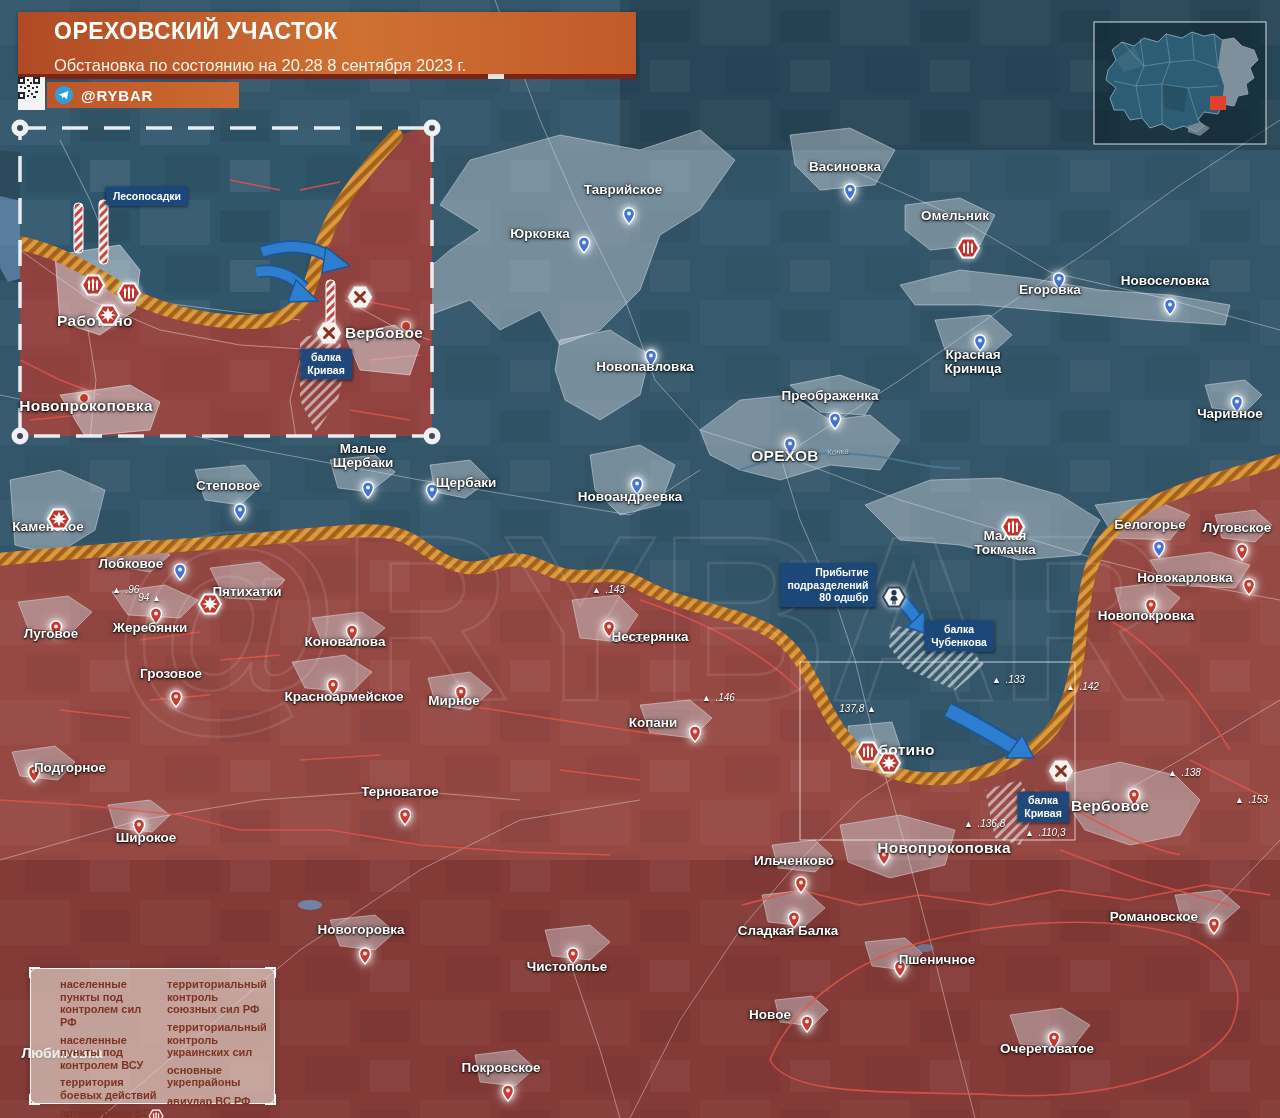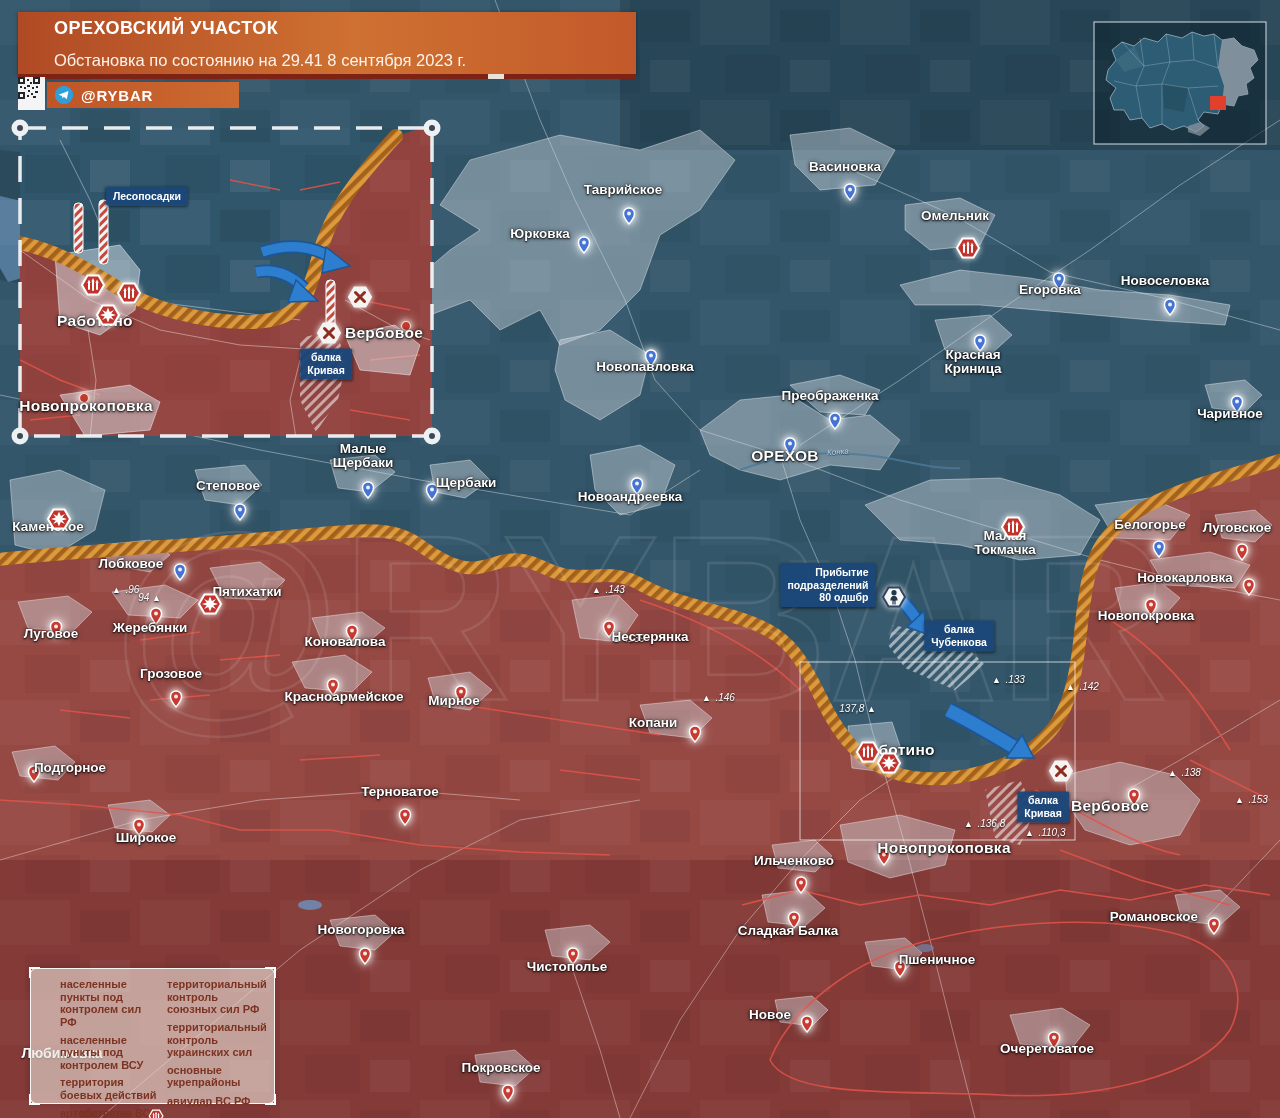--- a/index.html
+++ b/index.html
@@ -23,21 +23,21 @@
     white-space:pre-line;text-align:center;z-index:14;box-shadow:0 1px 3px rgba(0,0,0,.5);}
   .callout.right{text-align:right;}
   .river-label{position:absolute;transform:translate(-50%,-50%) rotate(-4deg);color:#b9d2e6;
     font-size:8px;font-style:italic;z-index:10;text-shadow:0 1px 1px rgba(0,0,0,.6);}
   #bg-town{position:absolute;left:62px;top:1053px;transform:translate(-50%,-50%);color:#fff;
     font-weight:700;font-size:14px;z-index:8;text-shadow:0 1px 2px rgba(0,0,0,.9);}
   
   #title-block{position:absolute;left:18px;top:12px;width:618px;height:62px;z-index:30;
     background:linear-gradient(90deg,#b04a25 0%,#cf7132 55%,#c2592a 100%);
     box-shadow:0 1px 4px rgba(0,0,0,.4);}
-  #title-block h1{margin:7px 0 12px 36px;font-size:18px;line-height:1.1;color:#fff;
+  #title-block h1{margin:7px 0 12px 36px;font-size:23px;line-height:1.1;color:#fff;
     letter-spacing:.5px;font-weight:700;}
   #title-block .sub{margin:2px 0 0 36px;font-size:16.5px;color:#fdf3ea;font-weight:400;}
   #title-strip{position:absolute;left:18px;top:74px;width:618px;height:5px;background:#7c2315;z-index:30;}
   #title-strip .tick{position:absolute;left:470px;top:0;width:16px;height:5px;background:#e8e2da;}
   #qr{position:absolute;left:18px;top:77px;width:27px;height:33px;background:#f4f4f4;z-index:31;
     display:flex;align-items:center;justify-content:center;}
   #badge{position:absolute;left:47px;top:82px;width:192px;height:26px;z-index:31;
     background:linear-gradient(90deg,#bf5527,#cc6a30);display:flex;align-items:center;}
   #badge .tg{width:18px;height:18px;border-radius:50%;background:#2e9fd8;margin-left:8px;
     position:relative;flex:0 0 aupx;}
@@ -745,21 +745,21 @@
       <div class="callout" style="left: 1043px; top: 807px;">балка
 Кривая</div>
       <div class="callout" style="left: 147px; top: 196px;">Лесопосадки</div>
       <div class="callout" style="left: 326px; top: 364px;">балка
 Кривая</div>
       <div class="river-label" style="left: 838px; top: 452px;">Конка</div>
     </div>
 
 <div id="title-block">
   <h1>ОРЕХОВСКИЙ УЧАСТОК</h1>
-  <div class="sub">Обстановка по состоянию на 29.41 8 сентября 2023 г.</div>
+  <div class="sub">Обстановка по состоянию на 20.28 8 сентября 2023 г.</div>
 </div>
 <div id="title-strip">
       <div class="tick"></div>
     </div>
 <div id="qr">
   <svg width="22" height="22" viewBox="0 0 22 22">
     <rect width="22" height="22" fill="#f4f4f4"></rect>
     <g fill="#20262b">
       <rect x="0" y="0" width="7" height="7"></rect>
           <rect x="15" y="0" width="7" height="7"></rect>

